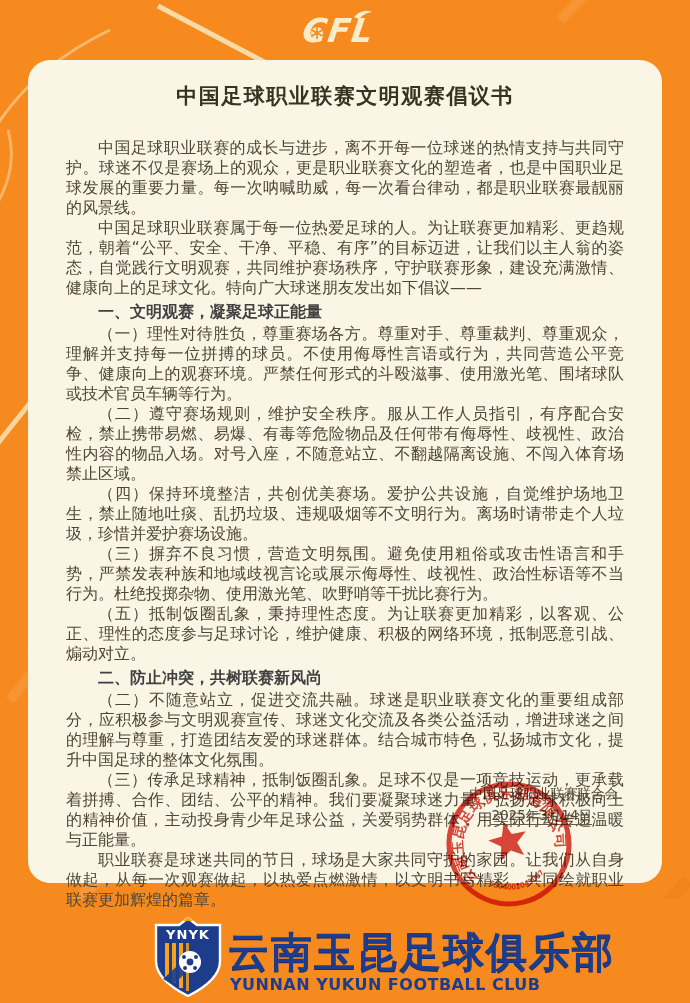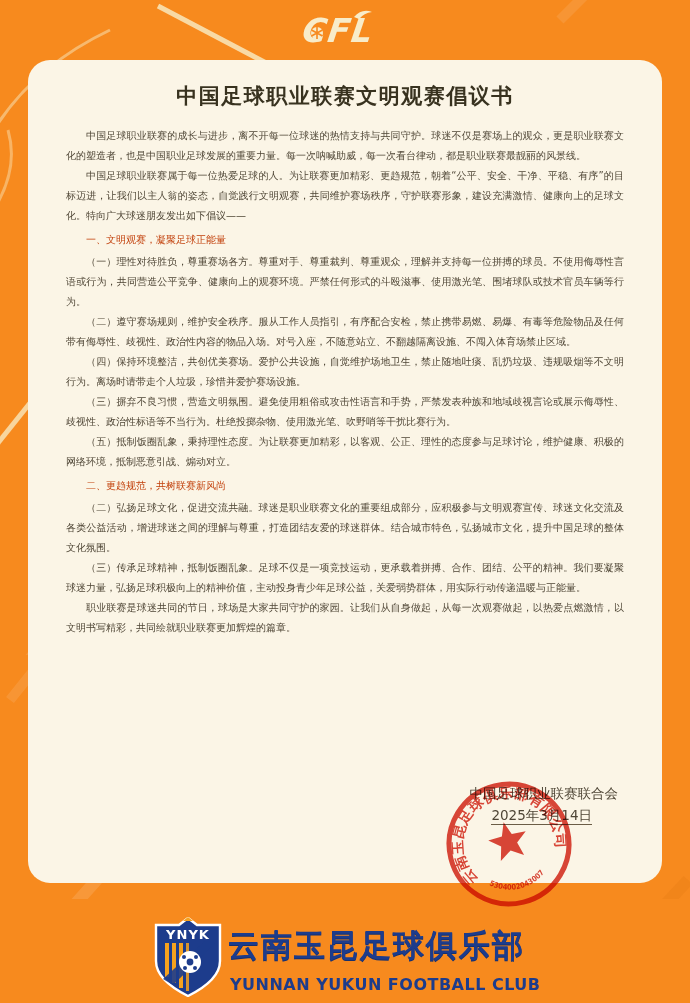--- a/index.html
+++ b/index.html
@@ -13,28 +13,28 @@
 
   .cfl-logo { position:absolute; left:296px; top:8px; width:100px; height:44px; }
 
   .card {
     position:absolute; left:28px; top:60px; width:634px; height:823px;
     background:#FBF5E6; border-radius:22px;
     padding:22px 38px 0 38px;
   }
   .doc-title {
     text-align:center; font-size:21px; font-weight:bold; color:#38321F;
-    letter-spacing:1.5px; margin-bottom:16px;
+    letter-spacing:1.5px; margin-bottom:28px;
   }
   .doc-body {
-    font-size:10px; line-height:20px; color:#4F4636;
+    font-size:16px; line-height:20px; color:#4F4636;
     text-align:justify; text-align-last:left;
   }
   .doc-body .p { text-indent:2em; }
-  .doc-body .h { text-indent:2em; font-weight:normal; color:#c2410c; margin:4px 0 2px 0; }
+  .doc-body .h { text-indent:2em; font-weight:bold; color:#404040; margin:4px 0 2px 0; }
 
   .signature {
     position:absolute; top:722px; right:30px; text-align:right;
     font-size:13.5px; line-height:22px; color:#4F4636;
   }
   .sig-org { margin-right:14px; }
   .sig-underline { border-bottom:1px solid #6b5d46; padding-bottom:1px; }
   .sig-date-line { margin-right:40px; }
 
   .stamp {
@@ -42,21 +42,21 @@
     transform:rotate(-14deg); opacity:0.92; mix-blend-mode:multiply;
   }
 
   .footer-band {
     position:absolute; left:0; top:899px; width:690px; height:120px;
     background:#F78A1E;
   }
   .crest { position:absolute; left:153px; top:18px; width:70px; height:80px; }
   .club-cn {
     position:absolute; left:228px; top:26px;
-    font-size:31px; font-weight:bold; color:#1D3C8C; letter-spacing:2px;
+    font-size:41px; font-weight:bold; color:#1D3C8C; letter-spacing:2px;
     text-shadow:0 1px 0 #16306f;
   }
   .club-en {
     position:absolute; left:230px; top:67px;
     font-size:16px; font-weight:bold; color:#1D3C8C; letter-spacing:0.5px;margin-top:9px;
   }
   .weibo { position:absolute; right:6px; top:86px; display:flex; align-items:flex-end; gap:4px;margin-top:24px; }
   .weibo-icon { width:24px; height:20px; }
   .weibo-handle { font-size:16px; color:#FFFDF5; letter-spacing:1px; }
 </style>
@@ -125,22 +125,22 @@
 
     <div class="doc-body">
       <div class="p">中国足球职业联赛的成长与进步，离不开每一位球迷的热情支持与共同守护。球迷不仅是赛场上的观众，更是职业联赛文化的塑造者，也是中国职业足球发展的重要力量。每一次呐喊助威，每一次看台律动，都是职业联赛最靓丽的风景线。</div>
       <div class="p">中国足球职业联赛属于每一位热爱足球的人。为让联赛更加精彩、更趋规范，朝着“公平、安全、干净、平稳、有序”的目标迈进，让我们以主人翁的姿态，自觉践行文明观赛，共同维护赛场秩序，守护联赛形象，建设充满激情、健康向上的足球文化。特向广大球迷朋友发出如下倡议——</div>
       <div class="h">一、文明观赛，凝聚足球正能量</div>
       <div class="p">（一）理性对待胜负，尊重赛场各方。尊重对手、尊重裁判、尊重观众，理解并支持每一位拼搏的球员。不使用侮辱性言语或行为，共同营造公平竞争、健康向上的观赛环境。严禁任何形式的斗殴滋事、使用激光笔、围堵球队或技术官员车辆等行为。</div>
       <div class="p">（二）遵守赛场规则，维护安全秩序。服从工作人员指引，有序配合安检，禁止携带易燃、易爆、有毒等危险物品及任何带有侮辱性、歧视性、政治性内容的物品入场。对号入座，不随意站立、不翻越隔离设施、不闯入体育场禁止区域。</div>
       <div class="p">（四）保持环境整洁，共创优美赛场。爱护公共设施，自觉维护场地卫生，禁止随地吐痰、乱扔垃圾、违规吸烟等不文明行为。离场时请带走个人垃圾，珍惜并爱护赛场设施。</div>
       <div class="p">（三）摒弃不良习惯，营造文明氛围。避免使用粗俗或攻击性语言和手势，严禁发表种族和地域歧视言论或展示侮辱性、歧视性、政治性标语等不当行为。杜绝投掷杂物、使用激光笔、吹野哨等干扰比赛行为。</div>
       <div class="p">（五）抵制饭圈乱象，秉持理性态度。为让联赛更加精彩，以客观、公正、理性的态度参与足球讨论，维护健康、积极的网络环境，抵制恶意引战、煽动对立。</div>
-      <div class="h">二、更趋规范，共树联赛新风尚</div>
-      <div class="p">（二）弘扬足球文化，促进交流共融。球迷是职业联赛文化的重要组成部分，应积极参与文明观赛宣传、球迷文化交流及各类公益活动，增进球迷之间的理解与尊重，打造团结友爱的球迷群体。结合城市特色，弘扬城市文化，提升中国足球的整体文化氛围。</div>
+      <div class="h">二、防止冲突，共树联赛新风尚</div>
+      <div class="p">（二）不随意站立，促进交流共融。球迷是职业联赛文化的重要组成部分，应积极参与文明观赛宣传、球迷文化交流及各类公益活动，增进球迷之间的理解与尊重，打造团结友爱的球迷群体。结合城市特色，弘扬城市文化，提升中国足球的整体文化氛围。</div>
       <div class="p">（三）传承足球精神，抵制饭圈乱象。足球不仅是一项竞技运动，更承载着拼搏、合作、团结、公平的精神。我们要凝聚球迷力量，弘扬足球积极向上的精神价值，主动投身青少年足球公益，关爱弱势群体，用实际行动传递温暖与正能量。</div>
       <div class="p">职业联赛是球迷共同的节日，球场是大家共同守护的家园。让我们从自身做起，从每一次观赛做起，以热爱点燃激情，以文明书写精彩，共同绘就职业联赛更加辉煌的篇章。</div>
     </div>
 
     <div class="signature">
       <div class="sig-org">中国足球职业联赛联合会</div>
       <div class="sig-date-line">
         <span class="sig-underline">2025年3月14日</span>
       </div>
     </div>

